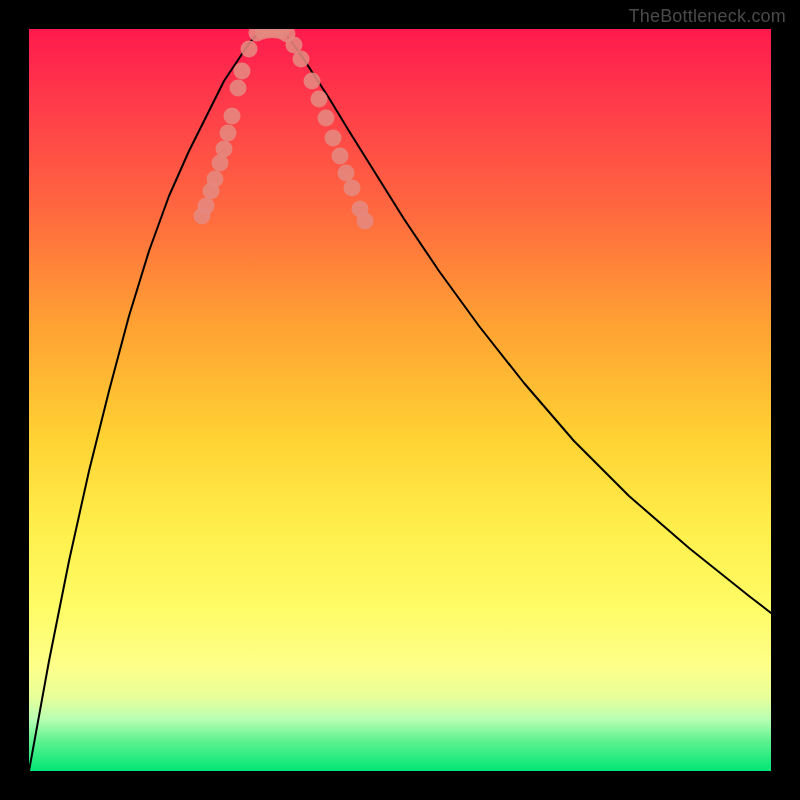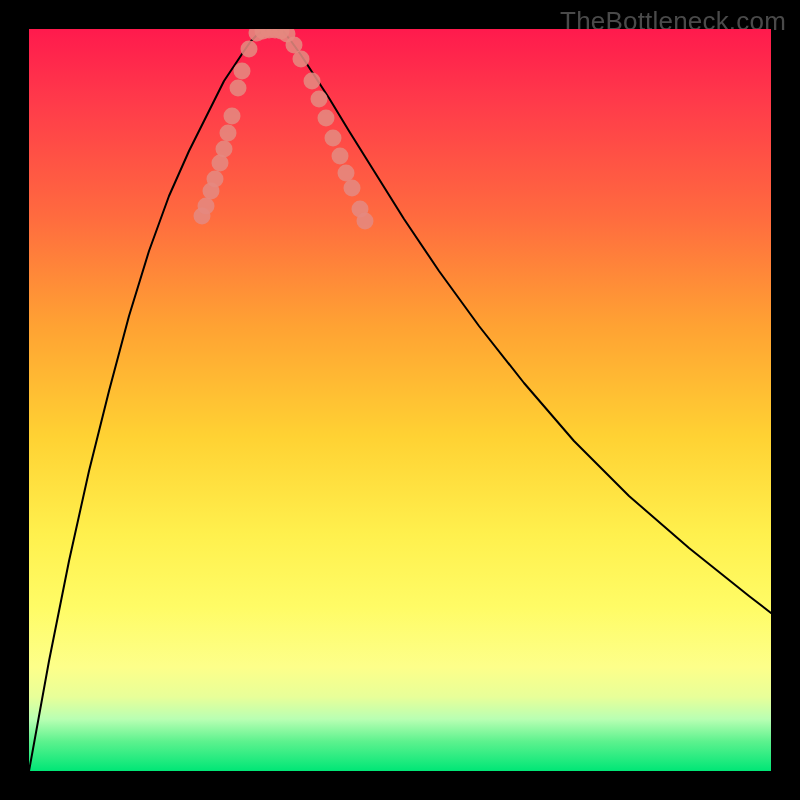--- a/index.html
+++ b/index.html
@@ -35,21 +35,21 @@
       #b9ffb3 93%,
       #5df28e 96%,
       #00e676 100%
     );
   }
   .watermark {
     position: absolute;
     top: 6px;
     right: 14px;
     color: #4a4a4a;
-    font-size: 26px;
+    font-size: 18px;
     font-weight: 500;
     letter-spacing: 0.2px;
     user-select: none;
   }
   svg.curve {
     position: absolute;
     inset: 0;
   }
   .dot {
     fill: #e5897f;

